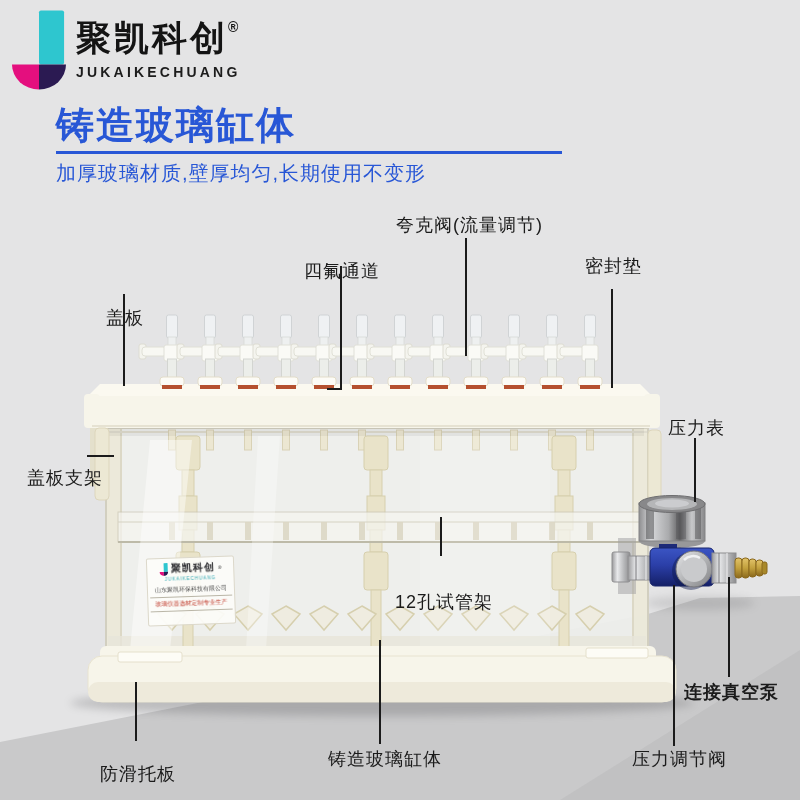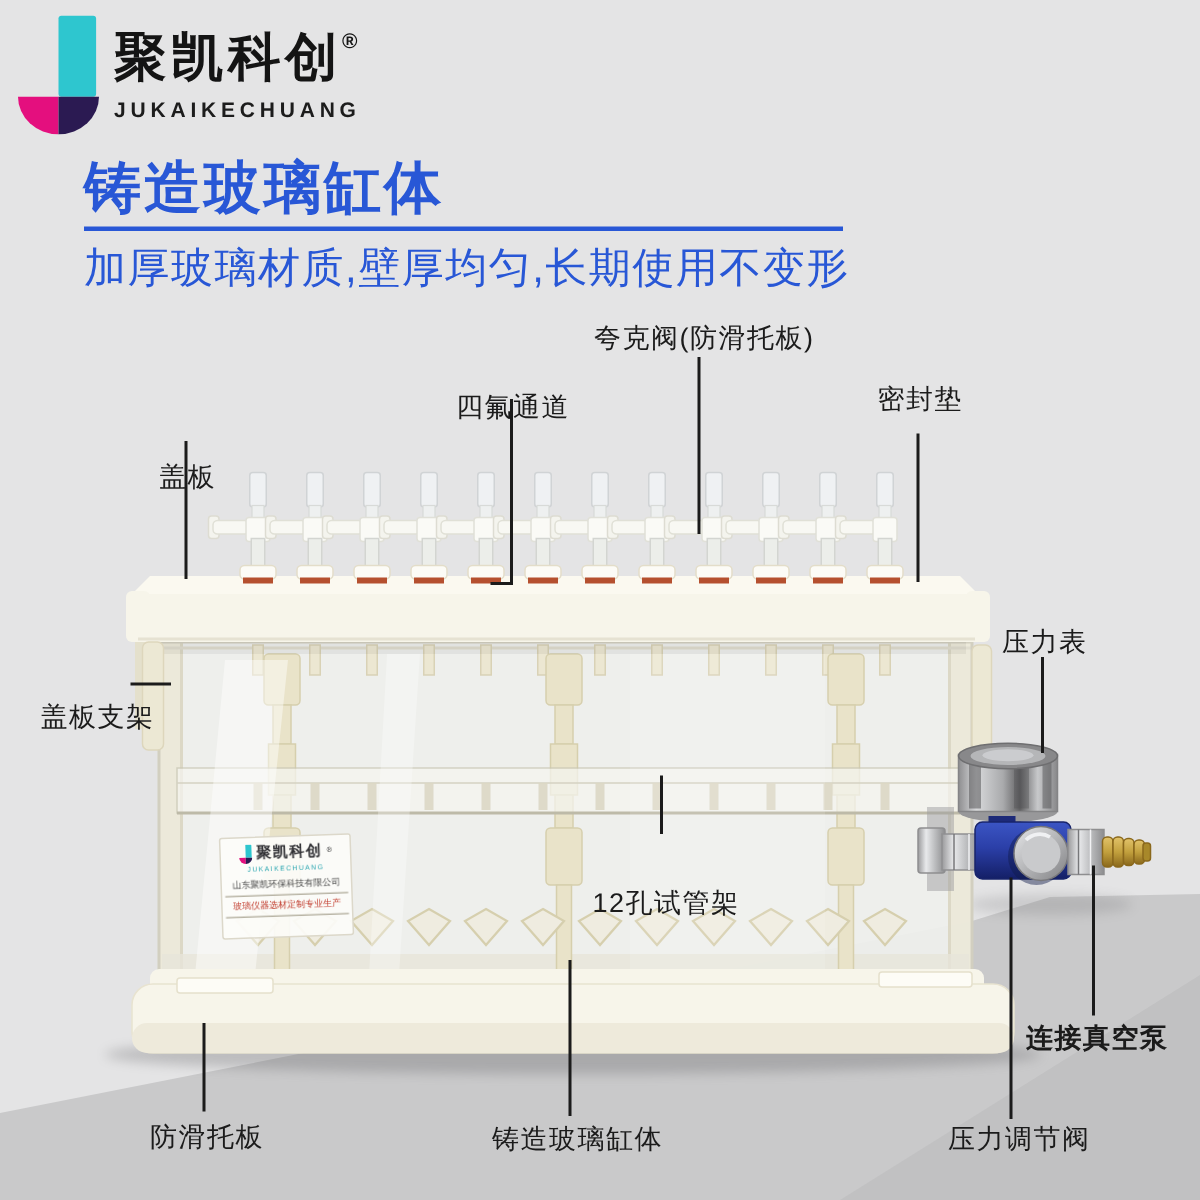--- a/index.html
+++ b/index.html
@@ -15,21 +15,21 @@
   .brand{position:absolute;left:12px;top:8px;display:flex;z-index:5;}
   .brand-icon{width:54px;height:82px;}
   .brand-text{margin-left:10px;}
   .brand-cn{font-size:35px;font-weight:bold;color:#141414;letter-spacing:3px;line-height:1;margin-top:12px;}
   .brand-reg{font-size:14px;vertical-align:18px;letter-spacing:0;}
   .brand-en{font-size:14px;font-weight:bold;color:#1c1c1c;letter-spacing:3.2px;margin-top:9px;}
   .page-title{position:absolute;left:56px;top:100px;font-size:38px;font-weight:bold;
     color:var(--accent-blue,#2857d6);letter-spacing:2px;z-index:5;}
   .title-rule{position:absolute;left:56px;top:151px;width:506px;height:3px;
     background:var(--accent-blue,#2857d6);z-index:5;}
-  .page-subtitle{position:absolute;left:56px;top:160px;font-size:28px;
+  .page-subtitle{position:absolute;left:56px;top:160px;font-size:20px;
     color:var(--accent-blue,#2857d6);letter-spacing:1px;z-index:5;text-align:right;}
 
   
   .callout{position:absolute;font-size:18px;color:var(--text-dark,#1b1b1b);
     white-space:nowrap;z-index:6;letter-spacing:1px;}
   .leader{position:absolute;width:2px;background:var(--text-dark,#1b1b1b);z-index:6;}
   .leader-h{position:absolute;height:2px;background:var(--text-dark,#1b1b1b);z-index:6;}
 
   
   .sticker{position:absolute;left:147px;top:557px;width:88px;height:68px;z-index:3;
@@ -308,21 +308,21 @@
   <div class="sticker-line2">玻璃仪器选材定制专业生产</div>
 </div>
 
 <div class="callout" style="left:106px;top:271px;margin-top:35px;">盖板</div>
 <div class="leader" style="left:123px;top:294px;height:92px;"></div>
 
 <div class="callout" style="left:304px;top:259px;">四氟通道</div>
 <div class="leader" style="left:340px;top:266px;height:124px;"></div>
 <div class="leader-h" style="left:327px;top:388px;width:15px;"></div>
 
-<div class="callout" style="left:396px;top:213px;">夸克阀(防滑托板)</div>
+<div class="callout" style="left:396px;top:213px;">夸克阀(流量调节)</div>
 <div class="leader" style="left:465px;top:238px;height:118px;"></div>
 
 <div class="callout" style="left:585px;top:254px;">密封垫</div>
 <div class="leader" style="left:611px;top:289px;height:99px;"></div>
 
 <div class="callout" style="left:668px;top:416px;">压力表</div>
 <div class="leader" style="left:694px;top:438px;height:64px;"></div>
 
 <div class="callout" style="left:27px;top:466px;">盖板支架</div>
 <div class="leader-h" style="left:87px;top:455px;width:27px;"></div>
@@ -332,14 +332,14 @@
 
 <div class="callout" style="left:684px;top:680px;font-weight:bold;">连接真空泵</div>
 <div class="leader" style="left:728px;top:577px;height:100px;"></div>
 
 <div class="callout" style="left:632px;top:747px;">压力调节阀</div>
 <div class="leader" style="left:673px;top:585px;height:161px;"></div>
 
 <div class="callout" style="left:328px;top:747px;">铸造玻璃缸体</div>
 <div class="leader" style="left:379px;top:640px;height:104px;"></div>
 
-<div class="callout" style="left:100px;top:746px;">防滑托板</div>
+<div class="callout" style="left:100px;top:762px;">防滑托板</div>
 <div class="leader" style="left:135px;top:682px;height:59px;"></div>
 
 </body></html>

